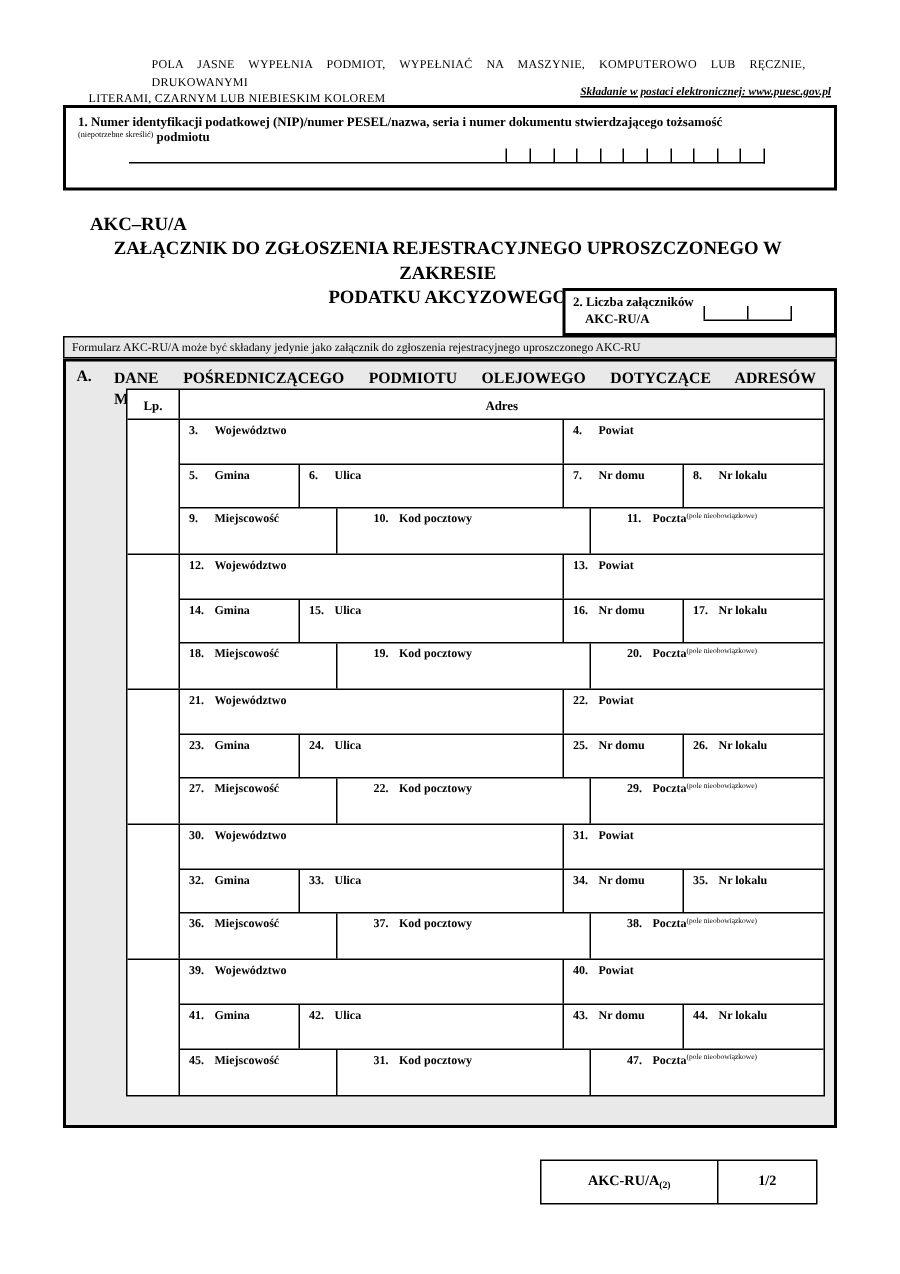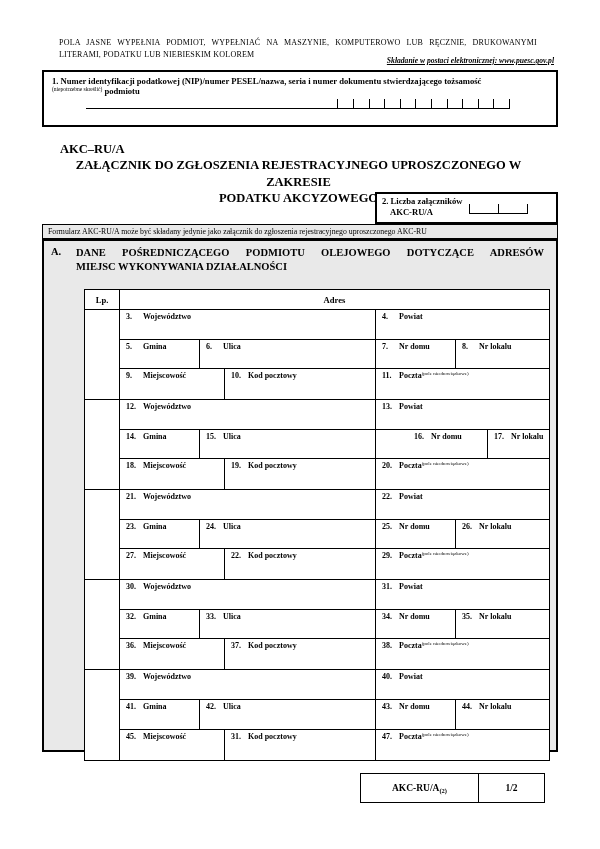--- a/index.html
+++ b/index.html
@@ -2,21 +2,21 @@
 <html><head>
 <meta charset="utf-8">
 <style>
   * { margin:0; padding:0; box-sizing:border-box; }
   html,body { background:#fff; }
   body { font-family:"Liberation Serif","DejaVu Serif",serif; color:#000; }
   .page { position:relative; width:600px; height:849px; background:#fff; overflow:hidden; }
 
   
   .instructions { position:absolute; left:59px; top:37px; width:478px; font-size:8px; line-height:1.45; letter-spacing:.2px; }
-  .instructions .l1 { text-align:justify; text-align-last:justify; }
+  .instructions .l1 { text-align:justify; text-align-last:justify;margin-left:42px; }
   .efile { position:absolute; left:77px; top:56px; width:477px; text-align:right; font-size:7.6px; font-weight:bold; font-style:italic; text-decoration:underline; }
 
   
   .box1 { position:absolute; left:42px; top:70px; width:516px; height:57px; border:2px solid #000; background:#fff; padding:4px 8px 16px 8px; display:flex; flex-direction:column; }
   .box1 .lbl1 { font-size:8.6px; font-weight:bold; }
   .box1 .lbl2 { font-size:8.6px; font-weight:bold; margin-top:0px; }
   .sup-note { font-size:5.5px; font-weight:normal; position:relative; top:-3px; }
   .fill-row { margin-top:auto; display:flex; align-items:flex-end; margin-left:34px; margin-right:38px; height:14px; }
   .u-line { flex:1; border-bottom:1px solid #000; height:1px; }
   .comb { display:flex; border-bottom:1px solid #000; border-right:1px solid #000; }
@@ -36,49 +36,49 @@
   .box2 .comb-wrap { position:absolute; right:28px; bottom:8px; }
 
   
   .notebar { position:absolute; left:42px; top:224px; width:516px; height:15px; border:1px solid #000; background:#e9e9e9; font-size:7.8px; padding:2px 0 0 5px; }
 
   
   .secA { position:absolute; left:42px; top:239px; width:516px; height:513px; border:2px solid #000; background:#e9e9e9; }
   .secA .letter { position:absolute; left:7px; top:5px; font-size:10.5px; font-weight:bold; }
   .secA .sec-title { position:absolute; left:32px; top:5px; width:468px; font-size:10.5px; font-weight:bold; line-height:1.35; }
   .secA .sec-title .s1 { text-align:justify; text-align-last:justify; }
-  .tbl { position:absolute; left:40px; top:48px; width:466px; background:#fff; border:1px solid #000; }
+  .tbl { position:absolute; left:40px; top:18px; width:466px; background:#fff; border:1px solid #000; }
   .thead { display:flex; height:20px; border-bottom:1px solid #000; font-size:8.6px; font-weight:bold; }
   .th-lp { width:35px; border-right:1px solid #000; display:flex; align-items:center; justify-content:center; }
   .th-adres { flex:1; display:flex; align-items:center; justify-content:center; }
   .block { display:flex; height:90px; border-bottom:1px solid #000; }
   .block:last-child { border-bottom:none; }
   .lp-cell { width:35px; border-right:1px solid #000; }
   .rows { flex:1; display:flex; flex-direction:column;justify-content:space-between; }
   .frow { display:flex; height:30px; border-bottom:1px solid #000; }
-  .frow:last-child { border-bottom:none; }
+  .frow:last-child { border-bottom:none;gap:18px; }
   .fcell { border-right:1px solid #000; padding:2px 2px 0 6px; font-size:8px; font-weight:bold; overflow:hidden; white-space:nowrap; }
   .fcell:last-child { border-right:none; flex:1; }
   .fnum { display:inline-block; min-width:17px; }
   .opt-note { font-size:5px; font-weight:normal; position:relative; top:-3px; }
 
   
   .footer { position:absolute; left:360px; top:773px; width:185px; height:30px; border:1px solid #000; display:flex; font-size:9.5px; font-weight:bold; }
   .f-code { width:118px; border-right:1px solid #000; display:flex; align-items:center; justify-content:center; }
   .f-page { flex:1; display:flex; align-items:center; justify-content:center; }
   .f-sub { font-size:6.5px; position:relative; top:2px; }
 </style>
 </head>
 <body>
 
 <div class="page">
 
   <div class="instructions">
     <div class="l1">POLA JASNE WYPEŁNIA PODMIOT, WYPEŁNIAĆ NA MASZYNIE, KOMPUTEROWO LUB RĘCZNIE, DRUKOWANYMI</div>
-    <div class="l2">LITERAMI, PODATKU LUB NIEBIESKIM KOLOREM</div>
+    <div class="l2">LITERAMI, CZARNYM LUB NIEBIESKIM KOLOREM</div>
   </div>
 
   <div class="efile">Składanie w postaci elektronicznej: www.puesc.gov.pl</div>
 
   <div class="box1">
     <div class="lbl1">1. Numer identyfikacji podatkowej (NIP)/numer PESEL/nazwa, seria i numer dokumentu stwierdzającego tożsamość</div>
     <div class="lbl2"><span class="sup-note">(niepotrzebne skreślić)</span> <span>podmiotu</span></div>
     <div class="fill-row">
       <div class="u-line"></div>
       <div class="comb comb1" id="comb1">
@@ -151,21 +151,21 @@
           <div class="block">
             <div class="lp-cell"></div>
             <div class="rows">
               <div class="frow">
                 <div class="fcell" style="width: 256px;"><span class="fnum">12.</span><span>Województwo</span></div>
                 <div class="fcell"><span class="fnum">13.</span><span>Powiat</span></div>
               </div>
               <div class="frow">
                 <div class="fcell" style="width: 80px;"><span class="fnum">14.</span><span>Gmina</span></div>
                 <div class="fcell" style="width: 176px;"><span class="fnum">15.</span><span>Ulica</span></div>
-                <div class="fcell" style="width: 80px; margin-left: 32px;"><span class="fnum">16.</span><span>Nr domu</span></div>
+                <div class="fcell" style="width: 80px;"><span class="fnum">16.</span><span>Nr domu</span></div>
                 <div class="fcell"><span class="fnum">17.</span><span>Nr lokalu</span></div>
               </div>
               <div class="frow">
                 <div class="fcell" style="width: 105px;"><span class="fnum">18.</span><span>Miejscowość</span></div>
                 <div class="fcell" style="width: 151px;"><span class="fnum">19.</span><span>Kod pocztowy</span></div>
                 <div class="fcell"><span class="fnum">20.</span><span>Poczta</span><span class="opt-note">(pole nieobowiązkowe)</span></div>
               </div>
             </div>
           </div>
           <div class="block">

